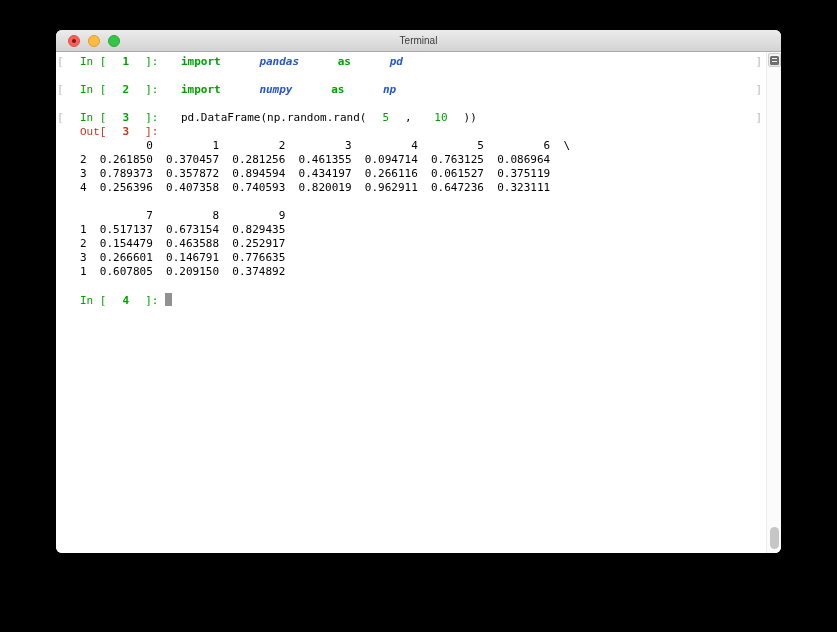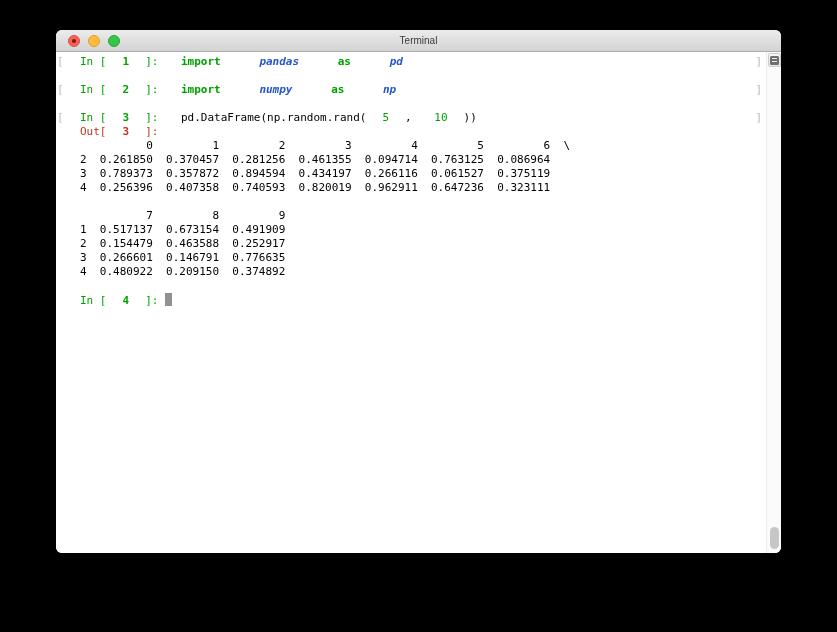--- a/index.html
+++ b/index.html
@@ -34,21 +34,21 @@
   .term { position: absolute; top: 3px; left: 0; right: 15px; bottom: 0;
           font-family: "DejaVu Sans Mono", "Liberation Mono", monospace;
           font-size: 11px; line-height: 14px; color: #000; }
   .tline { position: relative; height: 14px; white-space: pre; padding-left: 8px; }
   .tok { white-space: pre; margin-left: 16px; }
   .c-k  { color: #000000; text-align: right; }
   .c-g  { color: #00a200; }
   .c-gb { color: #00a200; font-weight: bold; }
   .c-bb { color: #2656c9; font-weight: bold; font-style: italic; }
   .c-num{ color: #00a200; }
-  .c-r  { color: #c23621; }
+  .c-r  { color: #c23621; font-family: Liberation Mono, monospace; }
   .c-rb { color: #c23621; font-weight: bold; }
   .lmark { position: absolute; left: 1px; top: 0; color: #b9b9b9; }
   .rmark { position: absolute; right: 4px; top: 0; color: #b9b9b9; }
   .cursor { display: inline-block; width: 7px; height: 13px; background: #919191;
             vertical-align: -2px; }
 
   
   .scrollbar { position: absolute; top: 0; right: 0; bottom: 0; width: 15px;
                background: #fbfbfb; border-left: 1px solid #ececec;
                border-radius: 0 0 6px 0; }
@@ -86,24 +86,24 @@
           <div class="tline"><span class="lmark">[</span><span class="tok c-g">In [</span><span class="tok c-gb">2</span><span class="tok c-g">]: </span><span class="tok c-gb">import</span><span class="tok c-k"> </span><span class="tok c-bb">numpy</span><span class="tok c-k"> </span><span class="tok c-gb">as</span><span class="tok c-k"> </span><span class="tok c-bb">np</span><span class="rmark">]</span></div>
           <div class="tline"></div>
           <div class="tline"><span class="lmark">[</span><span class="tok c-g">In [</span><span class="tok c-gb">3</span><span class="tok c-g">]: </span><span class="tok c-k">pd.DataFrame(np.random.rand(</span><span class="tok c-num">5</span><span class="tok c-k">, </span><span class="tok c-num">10</span><span class="tok c-k">))</span><span class="rmark">]</span></div>
           <div class="tline"><span class="tok c-r">Out[</span><span class="tok c-rb">3</span><span class="tok c-r">]: </span></div>
           <div class="tline"><span class="tok c-k">          0         1         2         3         4         5         6  \</span></div>
           <div class="tline"><span class="tok c-k">2  0.261850  0.370457  0.281256  0.461355  0.094714  0.763125  0.086964</span></div>
           <div class="tline"><span class="tok c-k">3  0.789373  0.357872  0.894594  0.434197  0.266116  0.061527  0.375119</span></div>
           <div class="tline"><span class="tok c-k">4  0.256396  0.407358  0.740593  0.820019  0.962911  0.647236  0.323111</span></div>
           <div class="tline"></div>
           <div class="tline"><span class="tok c-k">          7         8         9</span></div>
-          <div class="tline"><span class="tok c-k">1  0.517137  0.673154  0.491909</span></div>
+          <div class="tline"><span class="tok c-k">1  0.517137  0.673154  0.829435</span></div>
           <div class="tline"><span class="tok c-k">2  0.154479  0.463588  0.252917</span></div>
           <div class="tline"><span class="tok c-k">3  0.266601  0.146791  0.776635</span></div>
-          <div class="tline"><span class="tok c-k">4  0.480922  0.209150  0.374892</span></div>
+          <div class="tline"><span class="tok c-k">1  0.607805  0.209150  0.374892</span></div>
           <div class="tline"></div>
           <div class="tline"><span class="tok c-g">In [</span><span class="tok c-gb">4</span><span class="tok c-g">]: </span><span class="cursor"></span></div>
         </div>
 
       <div class="scrollbar">
         <div class="split-btn">
           <div class="split-icon">
             <div class="bar"></div>
             <div class="bar"></div>
           </div>

